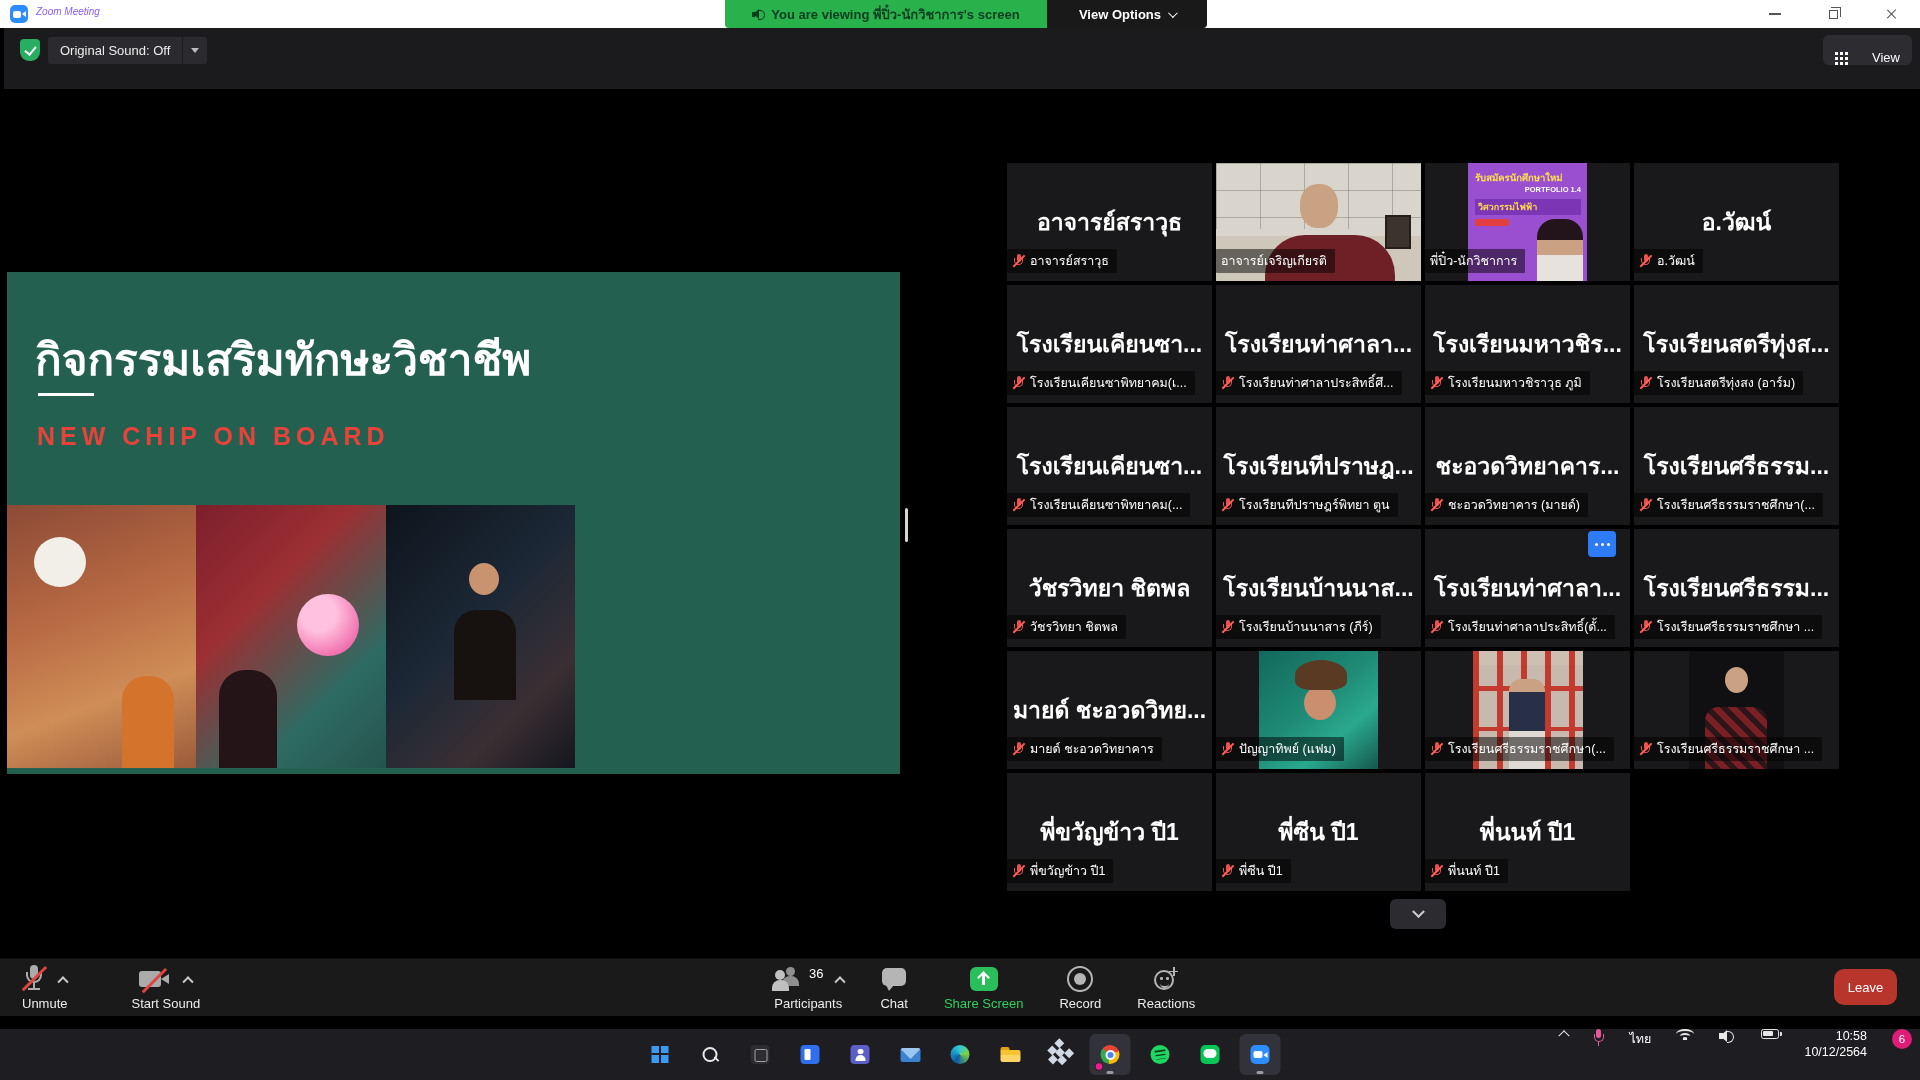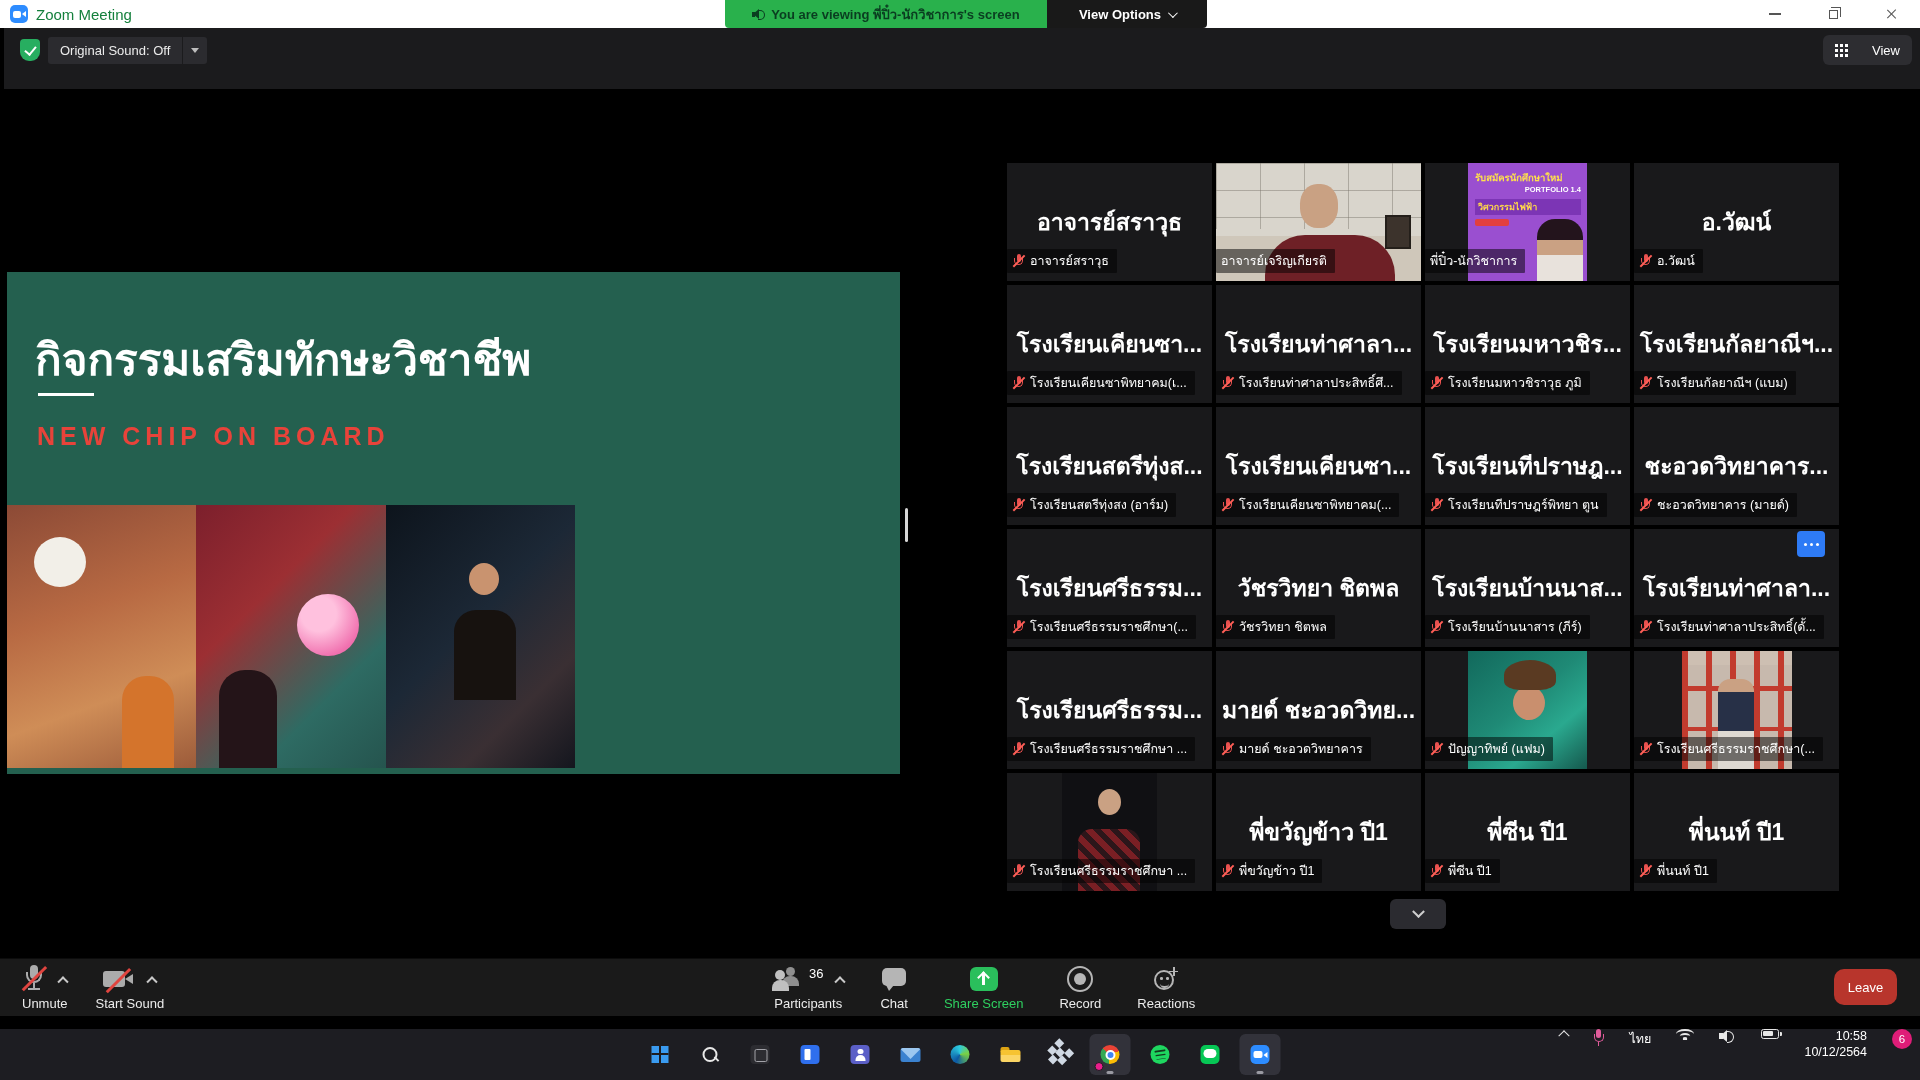--- a/index.html
+++ b/index.html
@@ -4,21 +4,21 @@
 <style>
   * { margin:0; padding:0; box-sizing:border-box; }
   html,body { width:1920px; height:1080px; background:#000; font-family:"Liberation Sans", sans-serif; }
   .screen { position:relative; width:1920px; height:1080px; overflow:hidden; background:#000; }
 
   
   .titlebar { position:absolute; left:0; top:0; width:1920px; height:28px; background:#fff; display:flex; align-items:center; }
   .zoomico { position:absolute; left:10px; top:5px; width:18px; height:18px; border-radius:5px; background:#2d8cff; }
   .zoomico::before { content:""; position:absolute; left:3px; top:5.5px; width:8px; height:7px; border-radius:2px; background:#fff; }
   .zoomico::after { content:""; position:absolute; left:11.5px; top:6px; border-top:3px solid transparent; border-bottom:3px solid transparent; border-right:4px solid #fff; }
-  .wtitle { position:absolute; left:36px; top:6px; font-size:15px; color:#15803d; }
+  .wtitle { position:absolute; left:36px; top:6px; font-size:10px; color:#8b5cf6;font-style:italic; }
   .wincontrols { position:absolute; right:0; top:0; height:28px; display:flex; }
   .winbtn { width:58px; height:28px; display:flex; align-items:center; justify-content:center; position:relative; }
   .ic-min { width:12px; height:1.5px; background:#555; }
   .ic-restore { width:9px; height:9px; border:1.2px solid #555; position:relative; background:#fff; }
   .ic-restore::before { content:""; position:absolute; left:1.6px; top:-3.6px; width:9px; height:9px; border:1.2px solid #555; border-bottom:none; border-left:none; }
   .ic-close { width:12px; height:12px; position:relative; }
   .ic-close::before,.ic-close::after { content:""; position:absolute; left:5.5px; top:0; width:1.4px; height:12px; background:#555; }
   .ic-close::before { transform:rotate(45deg); } .ic-close::after { transform:rotate(-45deg); }
 
   
@@ -33,21 +33,21 @@
   .chev-dn-s { width:7px; height:7px; border:solid #fff; border-width:0 1.8px 1.8px 0; transform:rotate(45deg) translateY(-2px); }
 
   
   .meetbar { position:absolute; left:4px; top:28px; width:1920px; height:61px; background:#1b1b1d; }
   .shield { position:absolute; left:16px; top:11px; width:20px; height:22px; background:#27ae60; border-radius:4px 4px 9px 9px; }
   .shield::after { content:""; position:absolute; left:6.5px; top:4.5px; width:5px; height:9px; border:solid #fff; border-width:0 2.2px 2.2px 0; transform:rotate(40deg); }
   .osbtn { position:absolute; left:44px; top:9px; height:27px; display:flex; }
   .osmain { background:#2b2b2f; color:#ececec; font-size:13px; display:flex; align-items:center; padding:0 12px; border-radius:3px 0 0 3px; }
   .osdrop { width:24px; background:#2b2b2f; margin-left:1px; border-radius:0 3px 3px 0; display:flex; align-items:center; justify-content:center; }
   .tri-dn { border-left:4px solid transparent; border-right:4px solid transparent; border-top:5px solid #bdbdbd; }
-  .viewbtn { position:absolute; right:12px; top:7px; height:30px; background:#2d2d31; border-radius:6px; display:flex; align-items:center; gap:24px; padding:0 12px; }
+  .viewbtn { position:absolute; right:12px; top:7px; height:30px; background:#2d2d31; border-radius:6px; display:flex; align-items:flex-end; gap:24px; padding:0 12px; }
   .gridico { width:13px; height:13px; position:relative; }
   .gridico::before { content:""; position:absolute; left:0; top:0; width:3px; height:3px; background:#fff;
     box-shadow:5px 0 #fff,10px 0 #fff,0 5px #fff,5px 5px #fff,10px 5px #fff,0 10px #fff,5px 10px #fff,10px 10px #fff; }
   .viewbtn-text { color:#fff; font-size:13px; }
 
   
   .slide { position:absolute; left:7px; top:272px; width:893px; height:502px; background:#24604f; overflow:hidden; }
   .slide-title { position:absolute; left:28px; top:52px; font-size:44px; font-weight:bold; color:#fff; white-space:nowrap; }
   .slide-underline { position:absolute; left:31px; top:121px; width:56px; height:3px; background:#fff; }
   .slide-subtitle { position:absolute; left:30px; top:150px; font-size:25px; font-weight:bold; letter-spacing:5px; color:#e8433a; white-space:nowrap; }
@@ -130,21 +130,21 @@
     background:linear-gradient(180deg,#caa183 0 14%,#273047 14% 58%,#ded9d2 58% 100%); border-radius:12px 12px 0 0; }
 
   .more-btn { position:absolute; right:14px; top:2px; width:28px; height:26px; background:#2e7bf6; border-radius:4px; display:flex; align-items:center; justify-content:center; }
   .more-btn::before { content:""; width:3px; height:3px; border-radius:50%; background:#fff; box-shadow:-6px 0 #fff, 6px 0 #fff; }
 
   .gallery-down { position:absolute; left:1390px; top:899px; width:56px; height:30px; background:#2b2b30; border-radius:6px; display:flex; align-items:center; justify-content:center; }
   .chev-dn { width:9px; height:9px; border:solid #cfcfcf; border-width:0 2px 2px 0; transform:rotate(45deg) translate(-2px,-2px); }
 
   
   .controlbar { position:absolute; left:0; top:958px; width:1920px; height:58px; background:#1a1a1a; border-top:1px solid #0c0c0c; }
-  .ctl-left { position:absolute; left:22px; top:5px; display:flex; gap:28px; }
+  .ctl-left { position:absolute; left:22px; top:5px; display:flex; gap:64px; }
   .ctl-center { position:absolute; left:772px; top:5px; display:flex; gap:36px; }
   .ctl { display:flex; flex-direction:column; align-items:center; position:relative; }
   .ctl-top { height:30px; display:flex; align-items:center; gap:13px; }
   .clabel { font-size:13px; color:#ececec; margin-top:2px; white-space:nowrap; }
   .clabel.green { color:#2fd060; }
   .chev-up { width:8px; height:8px; border:solid #c9c9c9; border-width:0 2px 2px 0; transform:rotate(-135deg) translate(-2px,-2px); }
   .ccount { font-size:13px; color:#fff; margin-left:-6px; transform:translateY(-6px); }
 
   .ic-mic { position:relative; width:24px; height:28px; }
   .ic-mic .cap { position:absolute; left:8px; top:0; width:8px; height:14px; background:#ababab; border-radius:4px; }
@@ -385,29 +385,20 @@
     <div class="tile">
       <div class="tname">โรงเรียนมหาวชิร...</div>
       <div class="tlabel">
           <span class="micico">
             <i></i>
           </span>
           <span class="tlabel-text">โรงเรียนมหาวชิราวุธ ภูมิ</span>
         </div>
     </div>
 
-    <div class="tile">
-      <div class="tname">โรงเรียนกัลยาณีฯ...</div>
-      <div class="tlabel">
-          <span class="micico">
-            <i></i>
-          </span>
-          <span class="tlabel-text">โรงเรียนกัลยาณีฯ (แบม)</span>
-        </div>
-    </div>
 
     <div class="tile">
       <div class="tname">โรงเรียนสตรีทุ่งส...</div>
       <div class="tlabel">
           <span class="micico">
             <i></i>
           </span>
           <span class="tlabel-text">โรงเรียนสตรีทุ่งสง (อาร์ม)</span>
         </div>
     </div>

